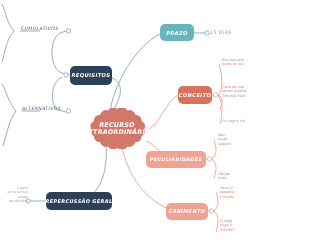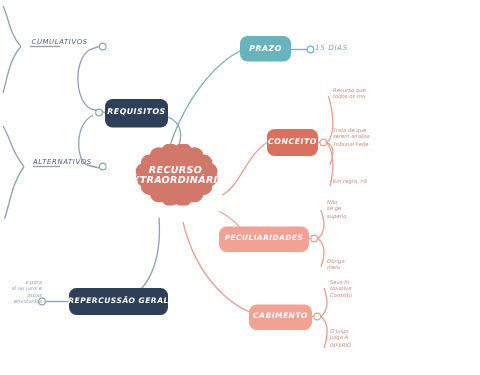--- a/index.html
+++ b/index.html
@@ -133,21 +133,21 @@
   <div class="node teal" style="left:160px;top:24px;width:34px;height:17px;font-size:5.2px;">PRAZO</div>
 
   <div class="leaflabel" style="left:210px;top:29.5px;font-size:4.8px;color:#8fa3b5;">15 DIAS</div>
 
   <div class="node coral" style="left:178px;top:86px;width:34px;height:18px;font-size:5.2px;">CONCEITO</div>
 
   <div class="node coral-l" style="left:146px;top:150.5px;width:60px;height:17px;font-size:4.9px;">PECULIARIDADES</div>
 
   <div class="node coral-l" style="left:166px;top:202.5px;width:42px;height:17px;font-size:5px;">CABIMENTO</div>
 
-  <div class="cloudwrap" style="left:84px;top:96px;width:66px;height:41px;">
+  <div class="cloudwrap" style="left:84px;top:108px;width:66px;height:41px;">
     <svg class="cloud" viewBox="0 0 132 82" preserveAspectRatio="none">
       <path fill="#d2786a" d="
         M20,26 a11,11 0 0 1 12,-12 a12,12 0 0 1 16,-9 a13,13 0 0 1 19,-3
         a13,13 0 0 1 20,3 a12,12 0 0 1 16,9 a11,11 0 0 1 12,12
         a11,11 0 0 1 6,15 a11,11 0 0 1 -6,15 a11,11 0 0 1 -12,12
         a12,12 0 0 1 -16,9 a13,13 0 0 1 -20,3 a13,13 0 0 1 -19,-3
         a12,12 0 0 1 -16,-9 a11,11 0 0 1 -12,-12 a11,11 0 0 1 -6,-15
         a11,11 0 0 1 6,-15 Z"></path>
     </svg>
     <div class="cloudtext">

